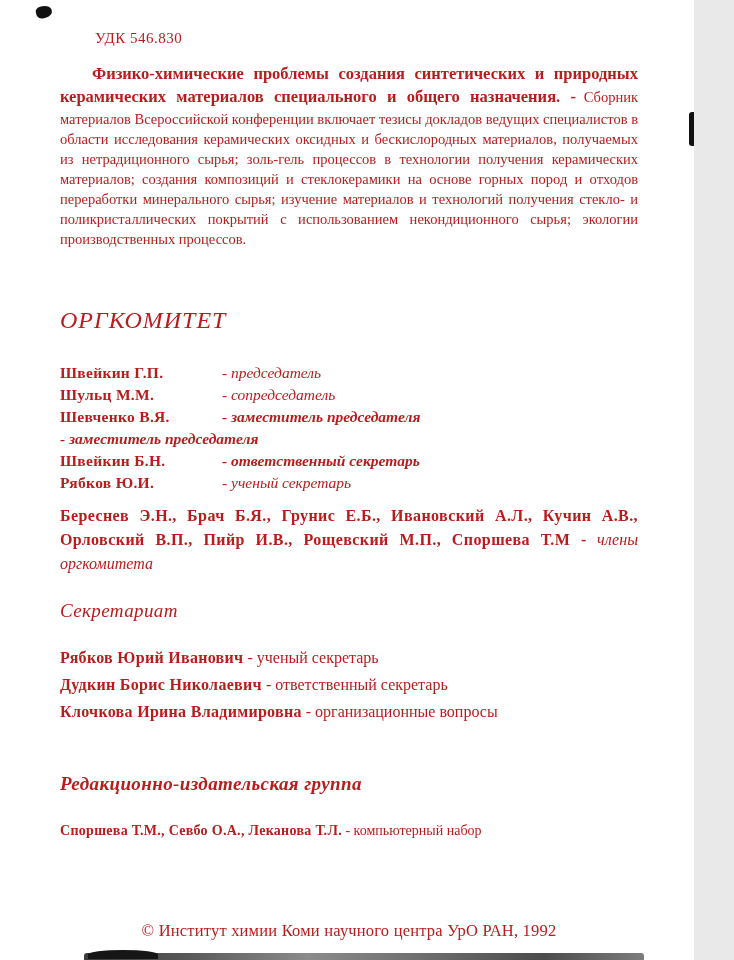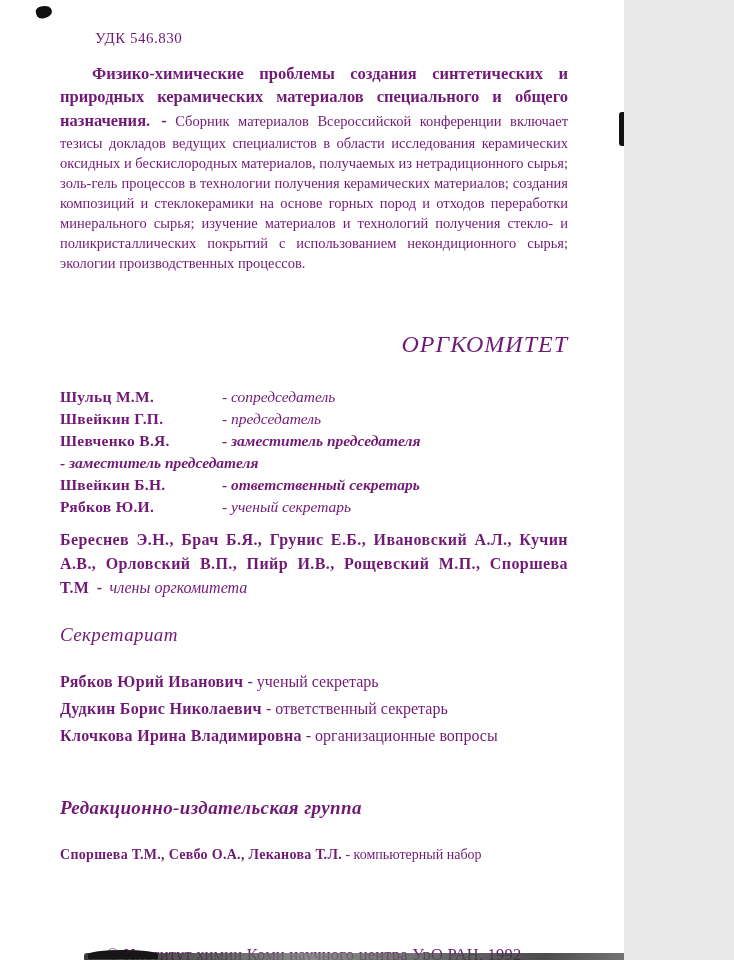--- a/index.html
+++ b/index.html
@@ -2,26 +2,26 @@
 <html><head>
 <meta charset="utf-8">
 <style>
   html, body {
     margin: 0;
     padding: 0;
     background: #e9e9e9;
   }
   .page {
     position: relative;
-    width: 624px;
+    width: 694px;
     height: 960px;
     background: #ffffff;
     overflow: hidden;
     font-family: "Liberation Serif", "DejaVu Serif", serif;
-    color: #701a75;
+    color: #b91c1c;
     box-sizing: border-box;
   }
   .content {
     position: relative;
     padding: 30px 56px 0 60px;
     box-sizing: border-box;
   }
   .udk {
     margin-left: 35px;
     font-size: 15px;
@@ -37,21 +37,21 @@
   .abstract .lead {
     font-weight: bold;
     font-size: 16.5px;
     line-height: 1.45;
     word-spacing: 2px;
   }
   .abstract .body-text {
     font-size: 14.5px;
   }
   .org-heading {
-    text-align: right;
+    text-align: left;
     font-style: italic;
     font-size: 24px;
     letter-spacing: 1px;
     margin-top: 58px;
     margin-bottom: 28px;
   }
   .members {
     font-size: 15.5px;
     line-height: 22px;
   }
@@ -171,26 +171,26 @@
   <div class="content">
 
     <div class="udk">УДК 546.830</div>
 
     <p class="abstract"><span class="lead">Физико-химические проблемы создания синтетических и природных керамических материалов специального и общего назначения. -</span> <span class="body-text">Сборник материалов Всероссийской конференции включает тезисы докладов ведущих специалистов в области исследования керамических оксидных и бескислородных материалов, получаемых из нетрадиционного сырья; золь-гель процессов в технологии получения керамических материалов; создания композиций и стеклокерамики на основе горных пород и отходов переработки минерального сырья; изучение материалов и технологий получения стекло- и поликристаллических покрытий с использованием некондиционного сырья; экологии производственных процессов.</span></p>
 
     <div class="org-heading">ОРГКОМИТЕТ</div>
 
     <div class="members">
       <div class="member-row">
+        <span class="member-name">Швейкин Г.П.</span>
+        <span class="member-role">- председатель</span>
+      </div>
+      <div class="member-row">
         <span class="member-name">Шульц М.М.</span>
         <span class="member-role">- сопредседатель</span>
-      </div>
-      <div class="member-row">
-        <span class="member-name">Швейкин Г.П.</span>
-        <span class="member-role">- председатель</span>
       </div>
       <div class="member-row">
         <span class="member-name">Шевченко В.Я.</span>
         <span class="member-role">- заместитель председателя</span>
       </div>
       <div class="member-row">
         <span class="member-role">- заместитель председателя</span>
       </div>
       <div class="member-row">
         <span class="member-name">Швейкин Б.Н.</span>

